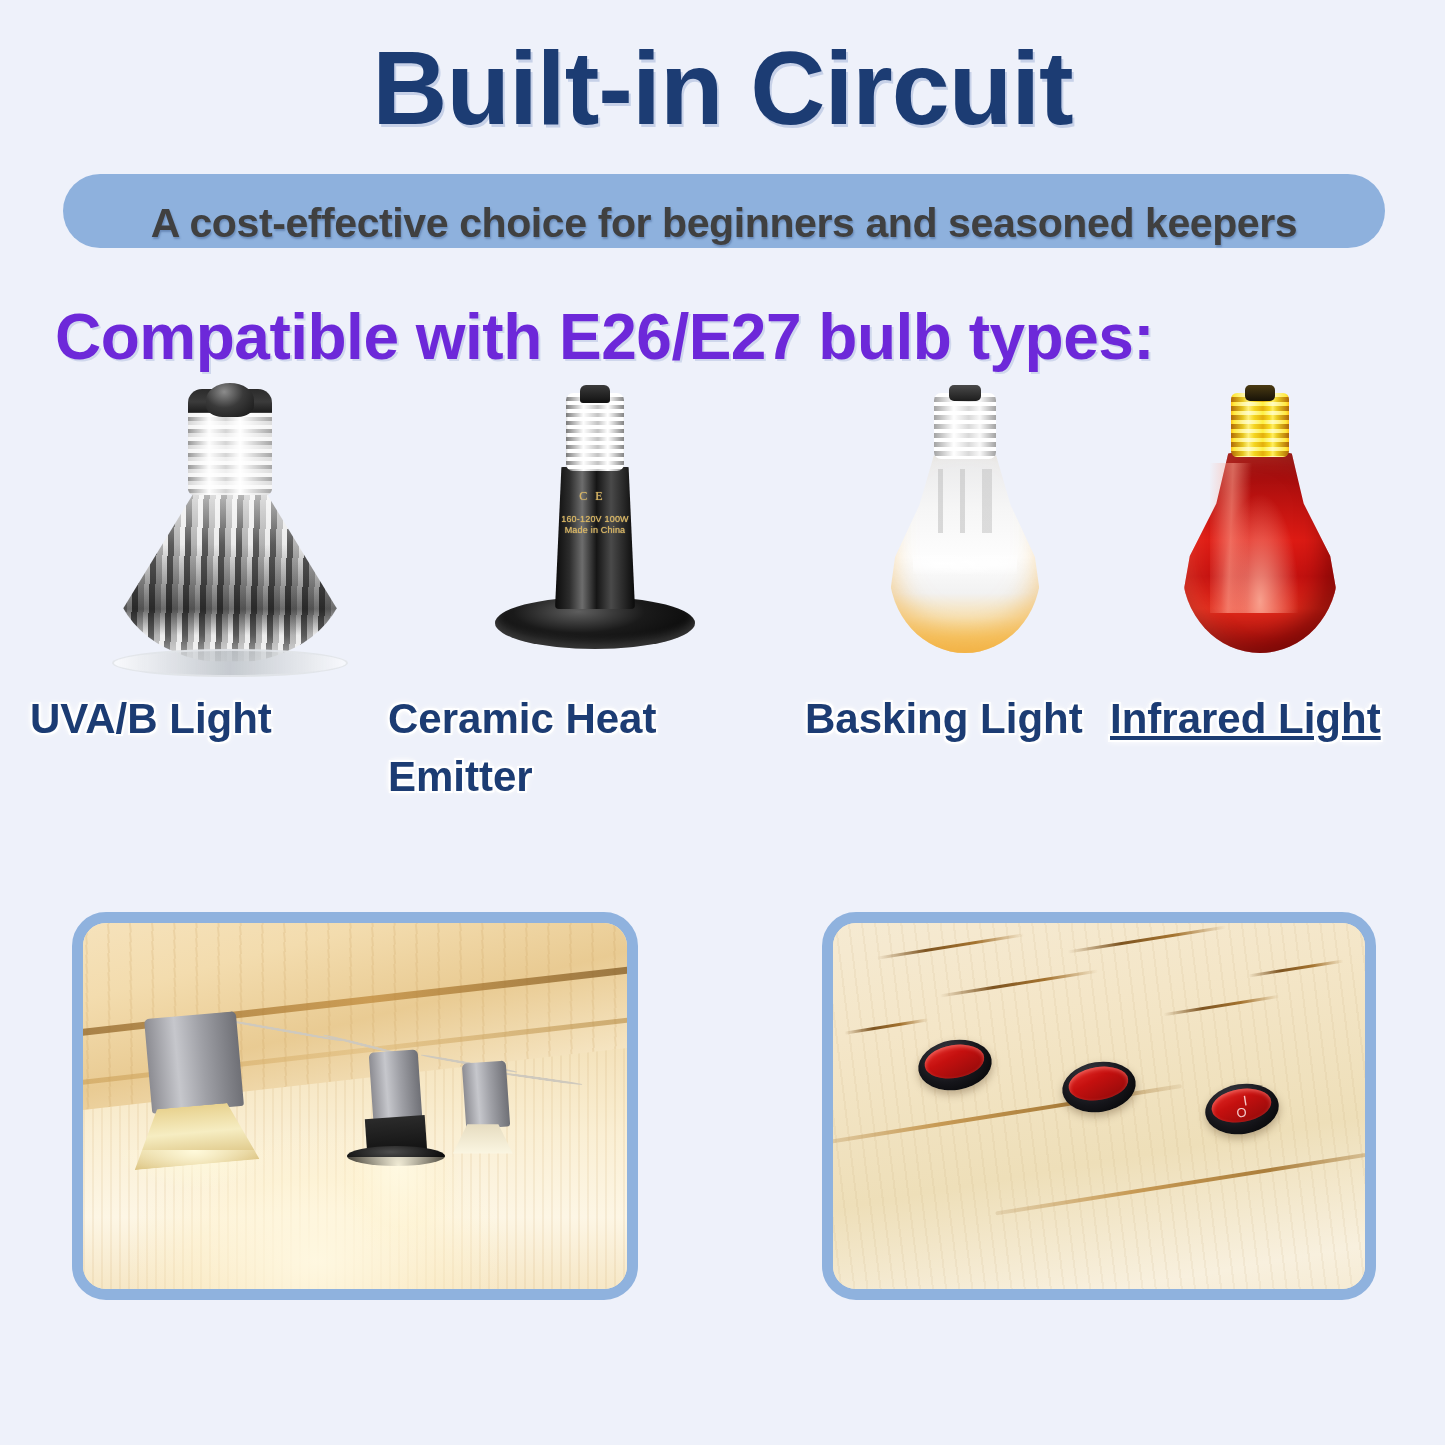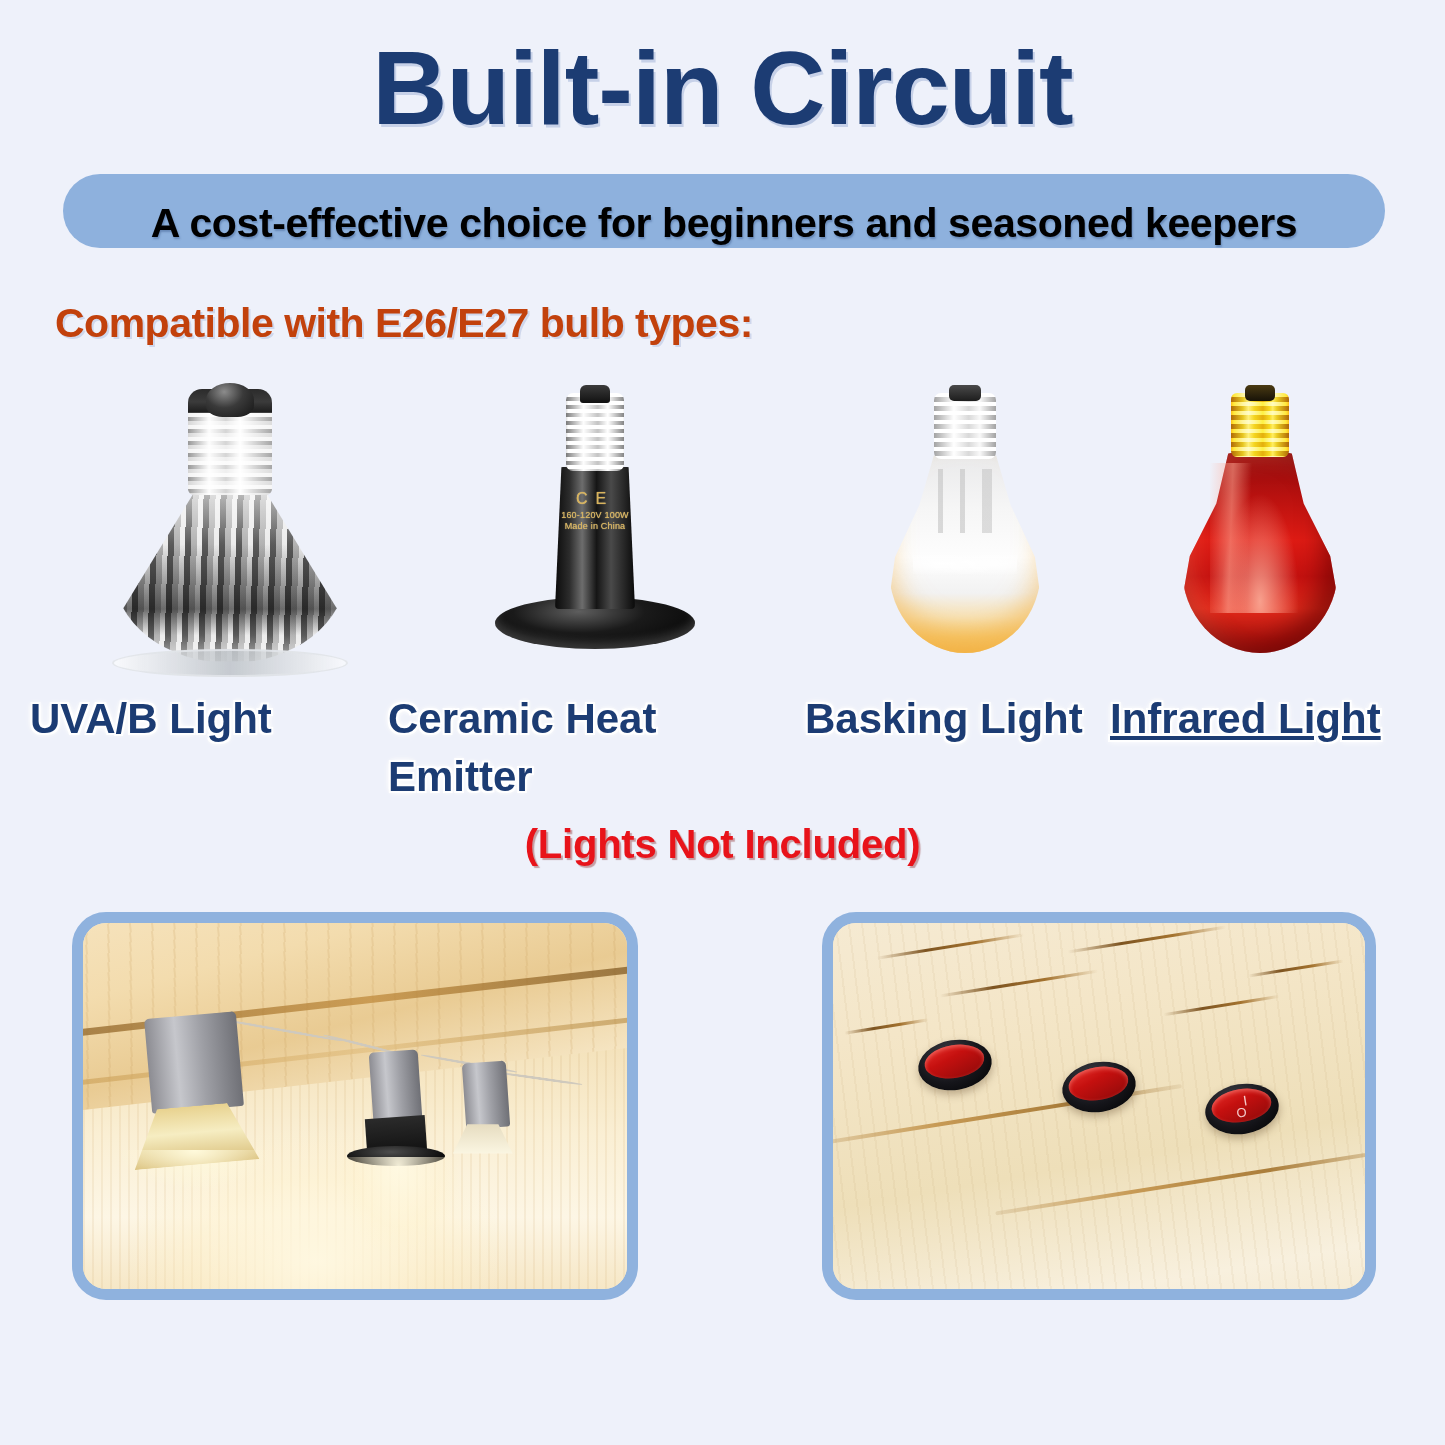--- a/index.html
+++ b/index.html
@@ -23,30 +23,30 @@
   }
 
   
   .banner {
     position:absolute; top:174px; left:63px; width:1322px; height:74px;
     background:#8eb1dd;
     border-radius:37px;
     display:flex; align-items:center; justify-content:center;
   }
   .banner-text {
-    color:#000000; font-size:41px; font-weight:bold; letter-spacing:-.4px;
+    color:#404040; font-size:41px; font-weight:bold; letter-spacing:-.4px;
     text-shadow:1px 2px 2px rgba(60,90,140,.45);
     white-space:nowrap;
     margin-top:24px;
   }
 
   
   .compat {
     position:absolute; top:300px; left:55px;
-    font-size:41px; font-weight:bold; color:#c2410c;
+    font-size:64px; font-weight:bold; color:#6d28d9;
     letter-spacing:-.5px;
     text-shadow:2px 2px 0 rgba(160,178,215,.4);
   }
 
   
   .bulbs { position:absolute; top:385px; left:0; width:100%; height:300px; }
   .bulb-cell { position:absolute; top:0; height:300px; }
 
   
   .uv-wrap  { left:100px; width:260px; }
@@ -104,21 +104,21 @@
     background:linear-gradient(90deg,#0b0b0b 0%,#2c2c2c 18%,#6d6d6d 34%,#151515 52%,#4a4a4a 70%,#0a0a0a 100%);
     border-radius:8px 8px 4px 4px;
     clip-path:polygon(8% 0%,92% 0%,100% 100%,0% 100%);
   }
   .che-label {
     position:absolute; left:50%; top:104px; transform:translateX(-50%);
     width:110px; text-align:center; color:#d9b35c;
     font-size:9px; line-height:1.25; letter-spacing:.2px;
     text-shadow:0 0 1px rgba(255,230,160,.8);
   }
-  .che-ce { font-size:16px; letter-spacing:8px; display:block; margin-bottom:1px; }
+  .che-ce { font-size:12px; letter-spacing:8px; display:block; margin-bottom:10px;font-family:Liberation Serif, serif; }
   .che-foot {
     position:absolute; left:50%; top:212px; transform:translateX(-50%);
     width:200px; height:52px; border-radius:50%;
     background:radial-gradient(ellipse at 42% 28%,#5e5e5e 0%,#1a1a1a 40%,#000 100%);
     box-shadow:inset 0 -6px 10px rgba(255,255,255,.18);
   }
 
   
   .bask-wrap { left:845px; width:240px; }
   .bask-screw {
@@ -402,21 +402,20 @@
     </div>
   </div>
 
   <div class="labels">
     <div class="lbl lbl-0">UVA/B Light</div>
     <div class="lbl lbl-1">Ceramic Heat Emitter</div>
     <div class="lbl lbl-2">Basking Light</div>
     <div class="lbl lbl-3">Infrared Light</div>
   </div>
 
-  <div class="not-included">(Lights Not Included)</div>
 
   <div class="photo photo-left">
     <div class="shot">
       <div class="wall-back"></div>
       <div class="glow-floor"></div>
       <div class="wood-ceiling"></div>
       <div class="ceiling-edge"></div>
       <div class="ceiling-edge2"></div>
 
       <div class="wire wire-1"></div>

